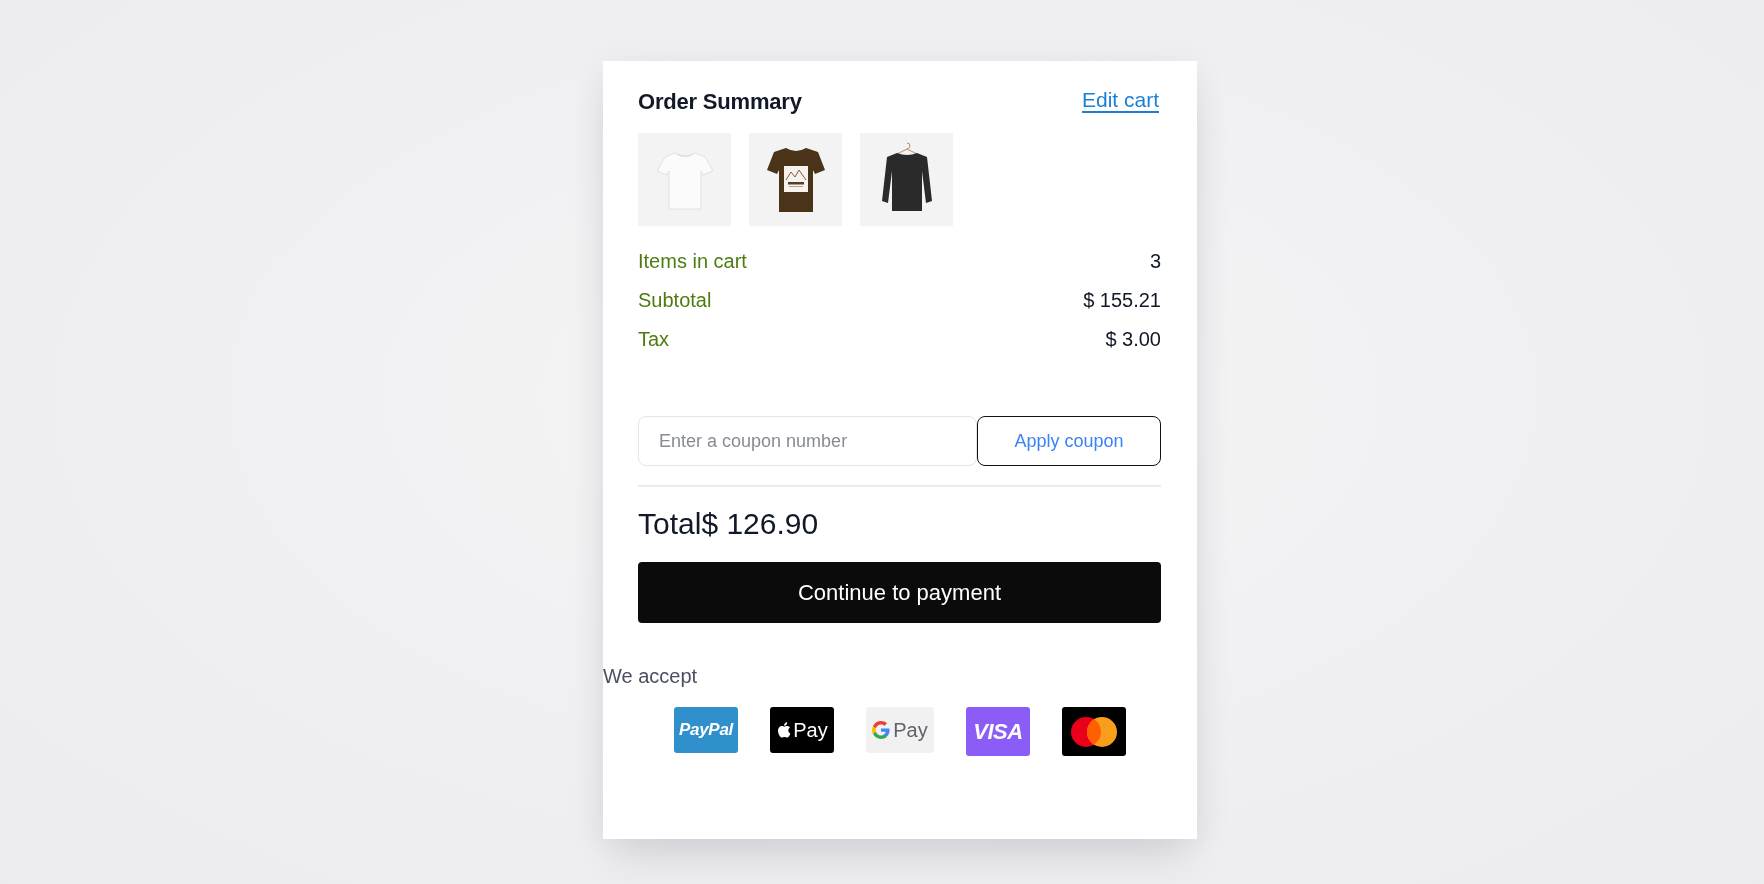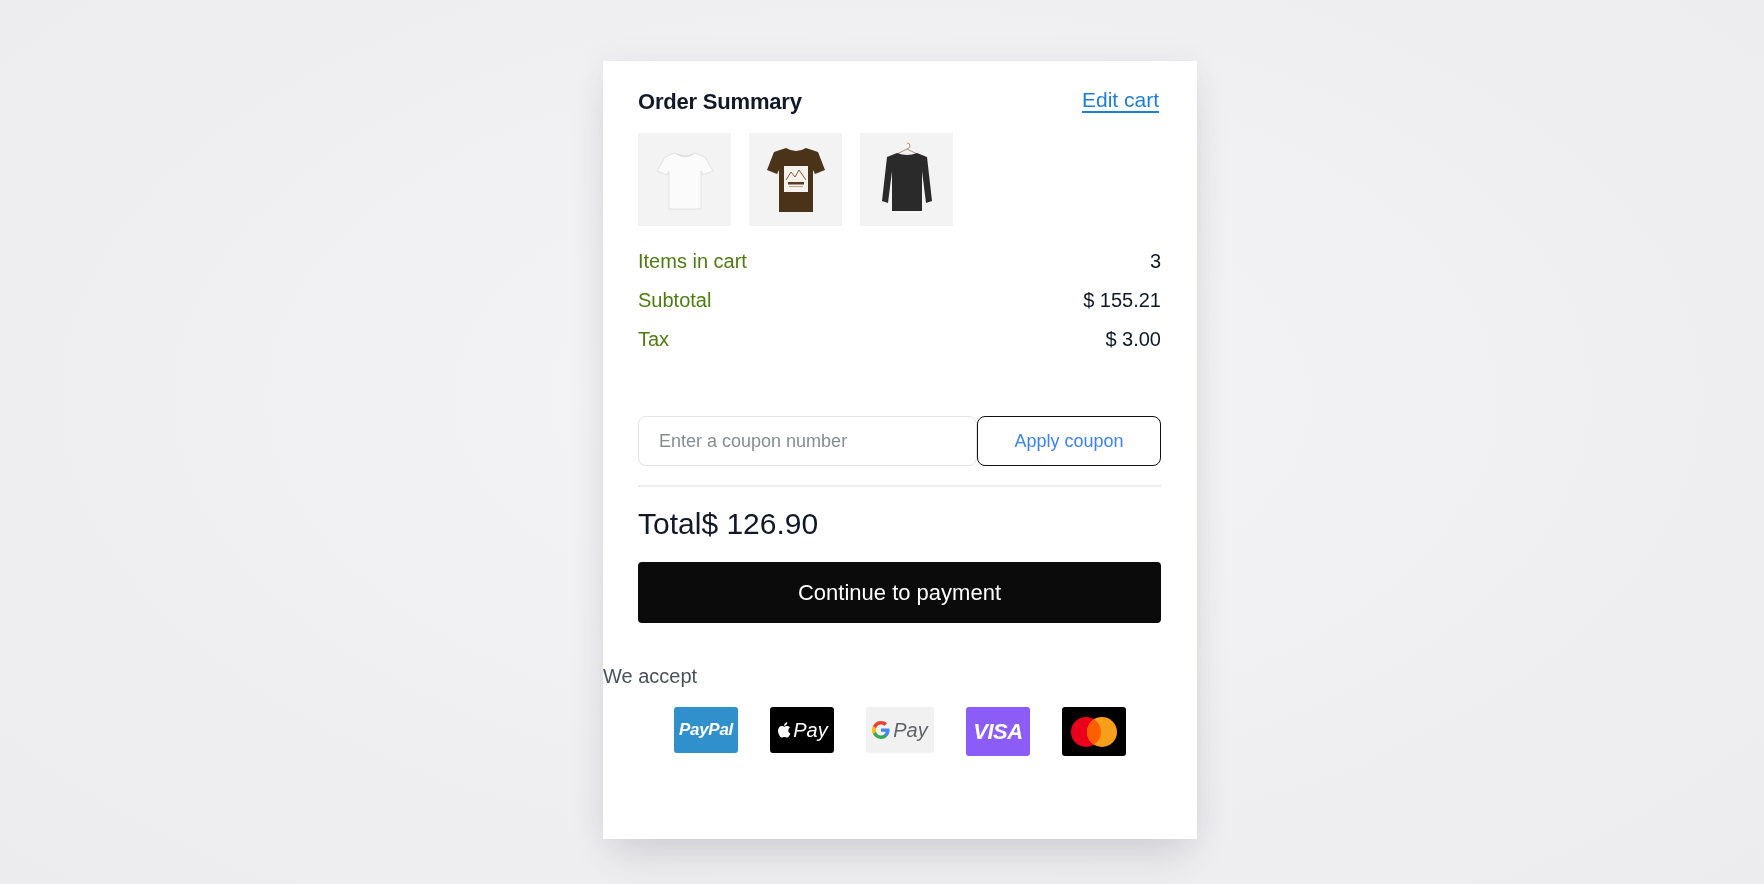--- a/index.html
+++ b/index.html
@@ -170,21 +170,20 @@
     gap: 32px;
   }
   .pm {
     width: 64px;
     height: 46px;
     border-radius: 3px;
     display: flex;
     align-items: center;
     justify-content: center;
     box-sizing: border-box;
-    font-style: italic;
   }
   .pm-paypal { background: #2f90cc; color: #fff; font-style: italic; font-weight: bold; font-size: 17px; letter-spacing: -0.3px; }
   .pm-apple { background: #000; color: #fff; font-size: 20px; }
   .pm-gpay { background: #f1f1f1; color: #5f6368; font-size: 20px; width: 68px; }
   .pm-visa { background: #8b5cf6; color: #fff; font-style: italic; font-weight: bold; font-size: 22px; letter-spacing: -0.5px; height: 49px; }
   .pm-mc { background: #000; height: 49px; }
 </style>
 </head>
 <body>
 

